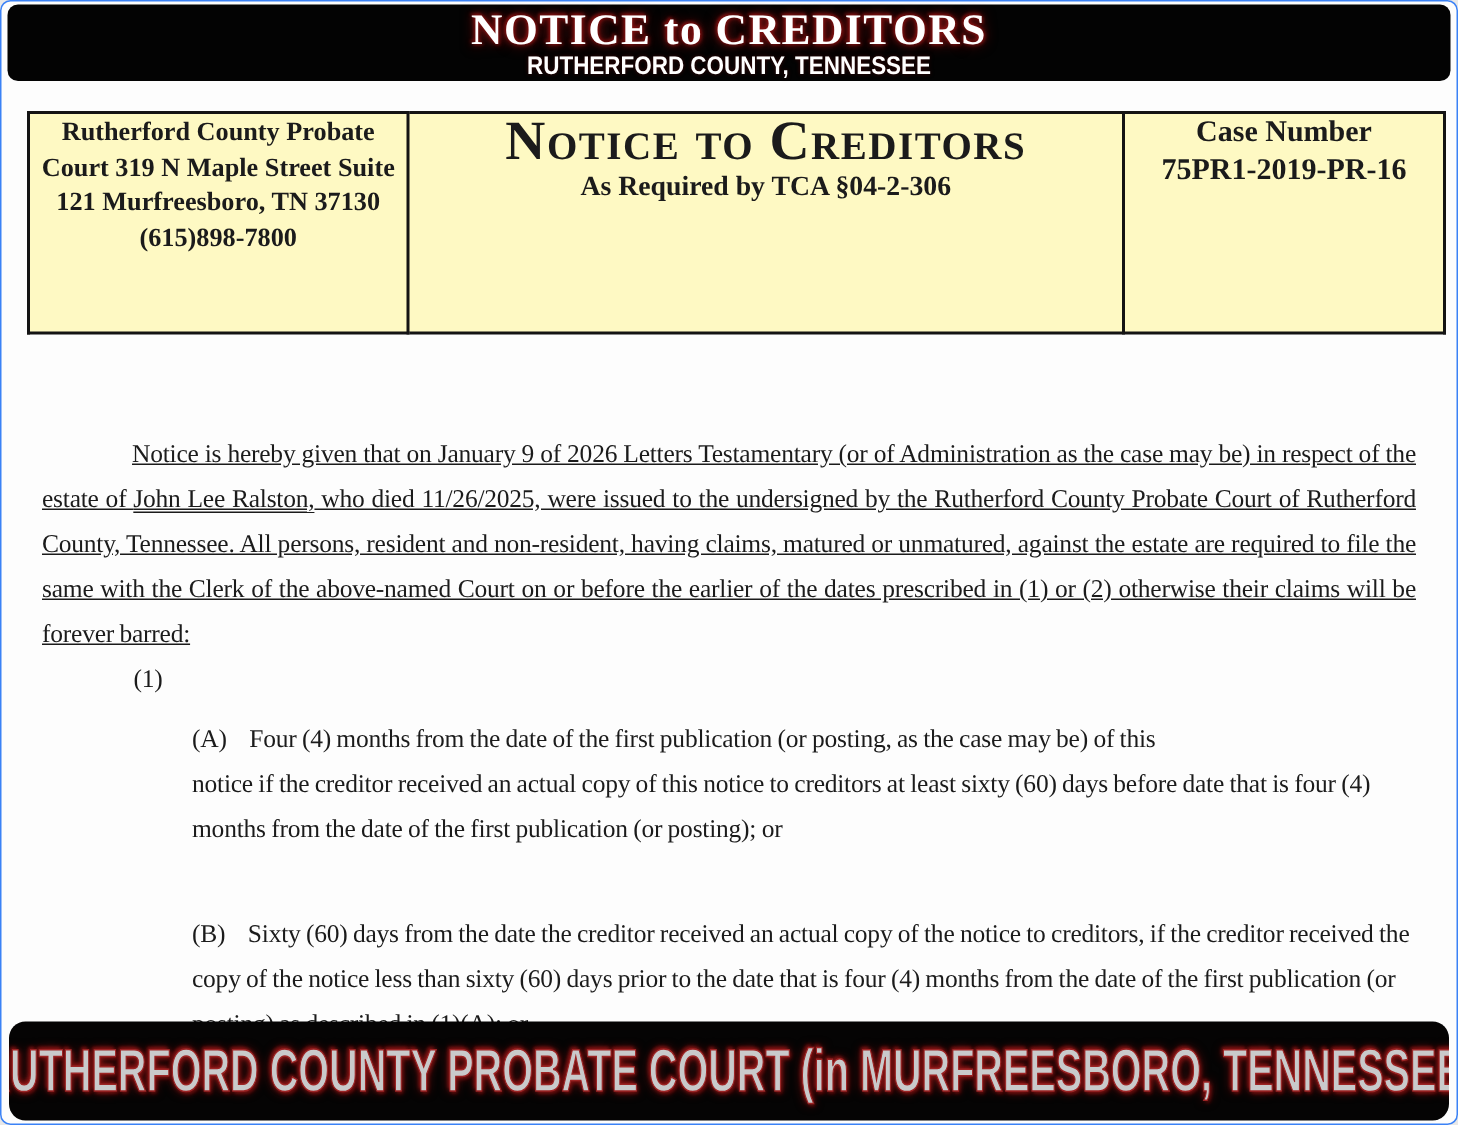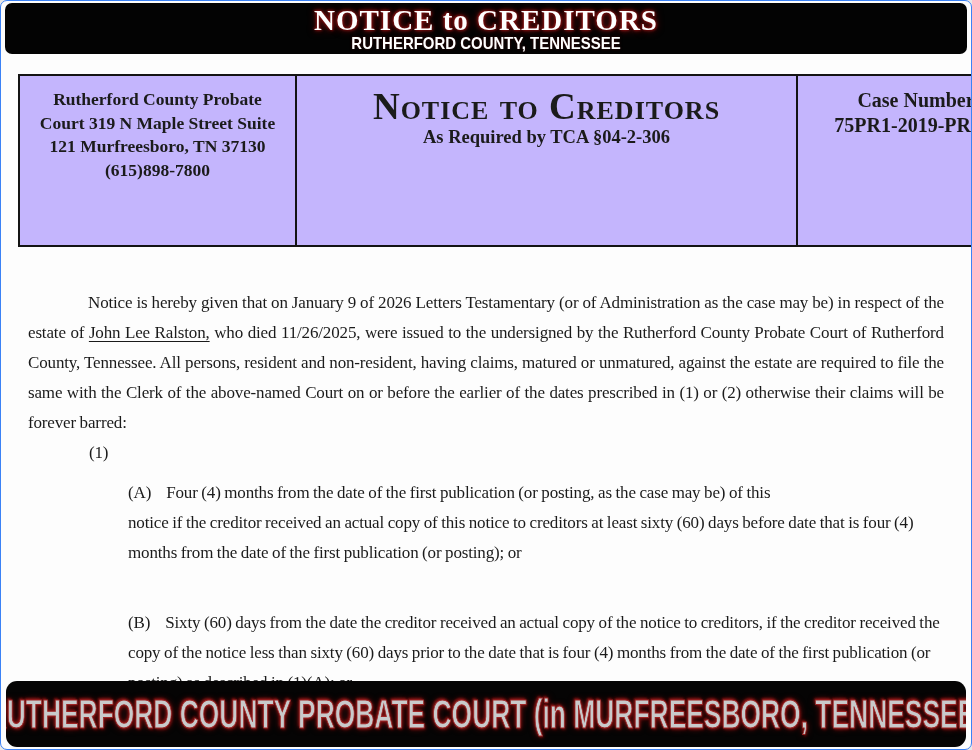--- a/index.html
+++ b/index.html
@@ -37,23 +37,23 @@
   }
 
   
   .hdr-table {
     position:absolute; top:73px; left:17px; width:938px;
     border-collapse:collapse;
     table-layout:fixed;
   }
   .hdr-table td {
     border:2.5px solid #141414;
-    background:#c4b5fd;
+    background:#fef9c3;
     vertical-align:top;
-    padding:12px;
+    padding:0;
   }
   .cell-address { width:251px; height:145px; text-align:center;
     font-weight:bold; font-size:17.5px; line-height:23.5px; padding-top:6px; }
   .cell-title { width:475px; text-align:center; padding-top:7px; }
   .cell-case { width:212px; text-align:center; font-weight:bold;
     font-size:20px; line-height:25px; padding-top:27px;margin-left:32px; }
   .notice-title {
     font-variant:small-caps;
     font-weight:bold; font-size:37px; line-height:38px; letter-spacing:1px;
   }
@@ -67,20 +67,21 @@
   .body-text {
     position:absolute; top:262px; left:0; right:0;
     padding:0 27px;
     font-size:17px; line-height:30px;
     letter-spacing:-0.15px; word-spacing:-0.5px;
   }
   .body-para {
     margin:25px 0 0 0;
     text-align:justify;
     text-indent:60px;
+    text-decoration:underline;
   }
   .para-name { text-decoration:underline; text-decoration-thickness:1.2px;
     text-underline-offset:2.5px; }
   .clist { margin-top:0; }
   .li { display:flex; }
   .li .m1 { flex:none; width:39px; margin-left:61px; }
   .li .content { flex:1;margin-top:40px; }
   .li .sub { padding-right:15px; }
   .li .seg { white-space:pre-line; }
 

